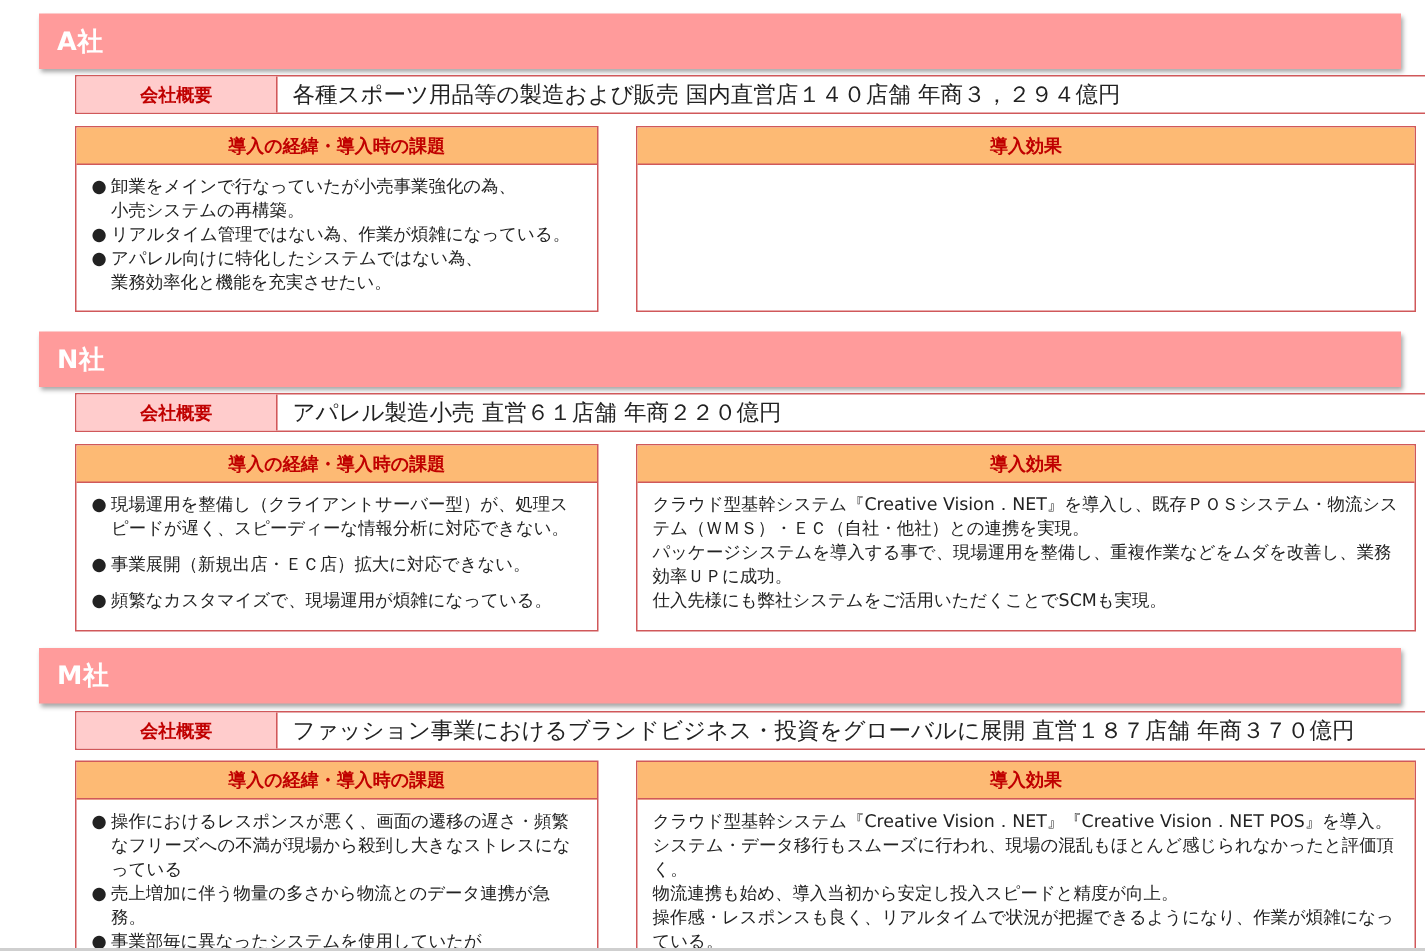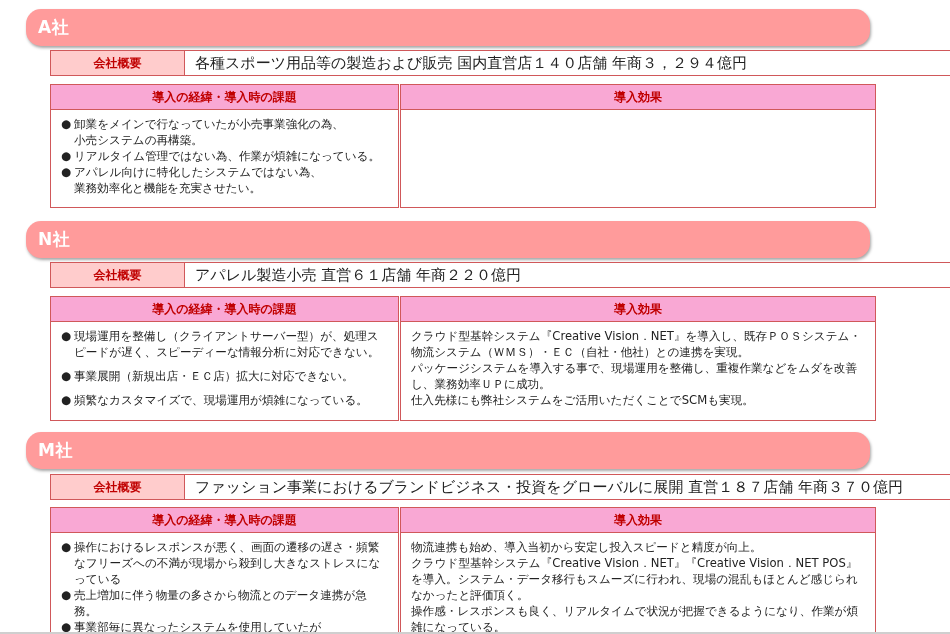--- a/index.html
+++ b/index.html
@@ -3,23 +3,23 @@
 <meta charset="utf-8">
 <style>
   html, body { margin:0; padding:0; }
   body {
     width:950px; height:634px; overflow:hidden; position:relative;
     background:#ffffff;
     font-family:"DejaVu Sans","Liberation Sans",sans-serif;
     color:#222;
   }
   .company-bar {
-    position:absolute; left:26px; width:844px; height:37px;
+    position:absolute; left:26px; width:908px; height:37px;
     background:#ff9b9b;
-    border-radius:15px;
+    border-radius:0;
     box-shadow:1px 2px 3px rgba(0,0,0,0.35);
     box-sizing:border-box;
   }
   .company-name {
     position:absolute; left:12px; top:7px;
     color:#ffffff; font-weight:bold; font-size:17px; letter-spacing:0.5px;
   }
   .overview {
     position:absolute; left:50px; width:922px; height:26px;
     border:1px solid #d0585a; box-sizing:border-box; background:#fff;
@@ -32,29 +32,29 @@
   }
   .overview-value {
     flex:1; font-size:15px; color:#222; padding-left:10px;
     display:flex; align-items:center; white-space:nowrap;
   }
   .panel {
     position:absolute; box-sizing:border-box;
     border:1px solid #d0585a; background:#fff;
   }
   .panel-head {
-    height:24px; background:#f9a8d4; border-bottom:1px solid #d0585a;
+    height:24px; background:#fdba74; border-bottom:1px solid #d0585a;
     color:#c00000; font-weight:bold; font-size:12px;
     display:flex; align-items:center; justify-content:center;
   }
   .panel-body {
     padding:6px 10px 4px 10px; font-size:11.6px; line-height:16px; color:#222;
   }
   .left { left:50px; width:349px; }
-  .right { left:400px; width:476px; }
+  .right { left:424px; width:520px; }
   .bullet { display:flex; }
   .bullet .dot { width:13px; flex:none; }
   .bullet.spaced { margin-bottom:8px; }
   .para { margin:0; }
   .bottom-line {
     position:absolute; left:0; top:632px; width:950px; height:2px; background:#cfcfcf;
   }
 </style>
 </head>
 <body>
@@ -143,20 +143,20 @@
     <div class="bullet">
         <span class="dot">●</span>
         <span style="white-space:pre-line">事業部毎に異なったシステムを使用していたが
 全社統一を検討。</span>
       </div>
   </div>
 </div>
 <div class="panel right" style="top:507px; height:130px;">
   <div class="panel-head">導入効果</div>
   <div class="panel-body">
+    <p class="para">クラウド型基幹システム『Creative Vision．NET』『Creative Vision．NET POS』を導入。システム・データ移行もスムーズに行われ、現場の混乱もほとんど感じられなかったと評価頂く。</p>
     <p class="para">物流連携も始め、導入当初から安定し投入スピードと精度が向上。</p>
-    <p class="para">クラウド型基幹システム『Creative Vision．NET』『Creative Vision．NET POS』を導入。システム・データ移行もスムーズに行われ、現場の混乱もほとんど感じられなかったと評価頂く。</p>
     <p class="para">操作感・レスポンスも良く、リアルタイムで状況が把握できるようになり、作業が煩雑になっている。</p>
 
   </div>
 </div>
 
 <div class="bottom-line"></div>
 
 </body></html>

